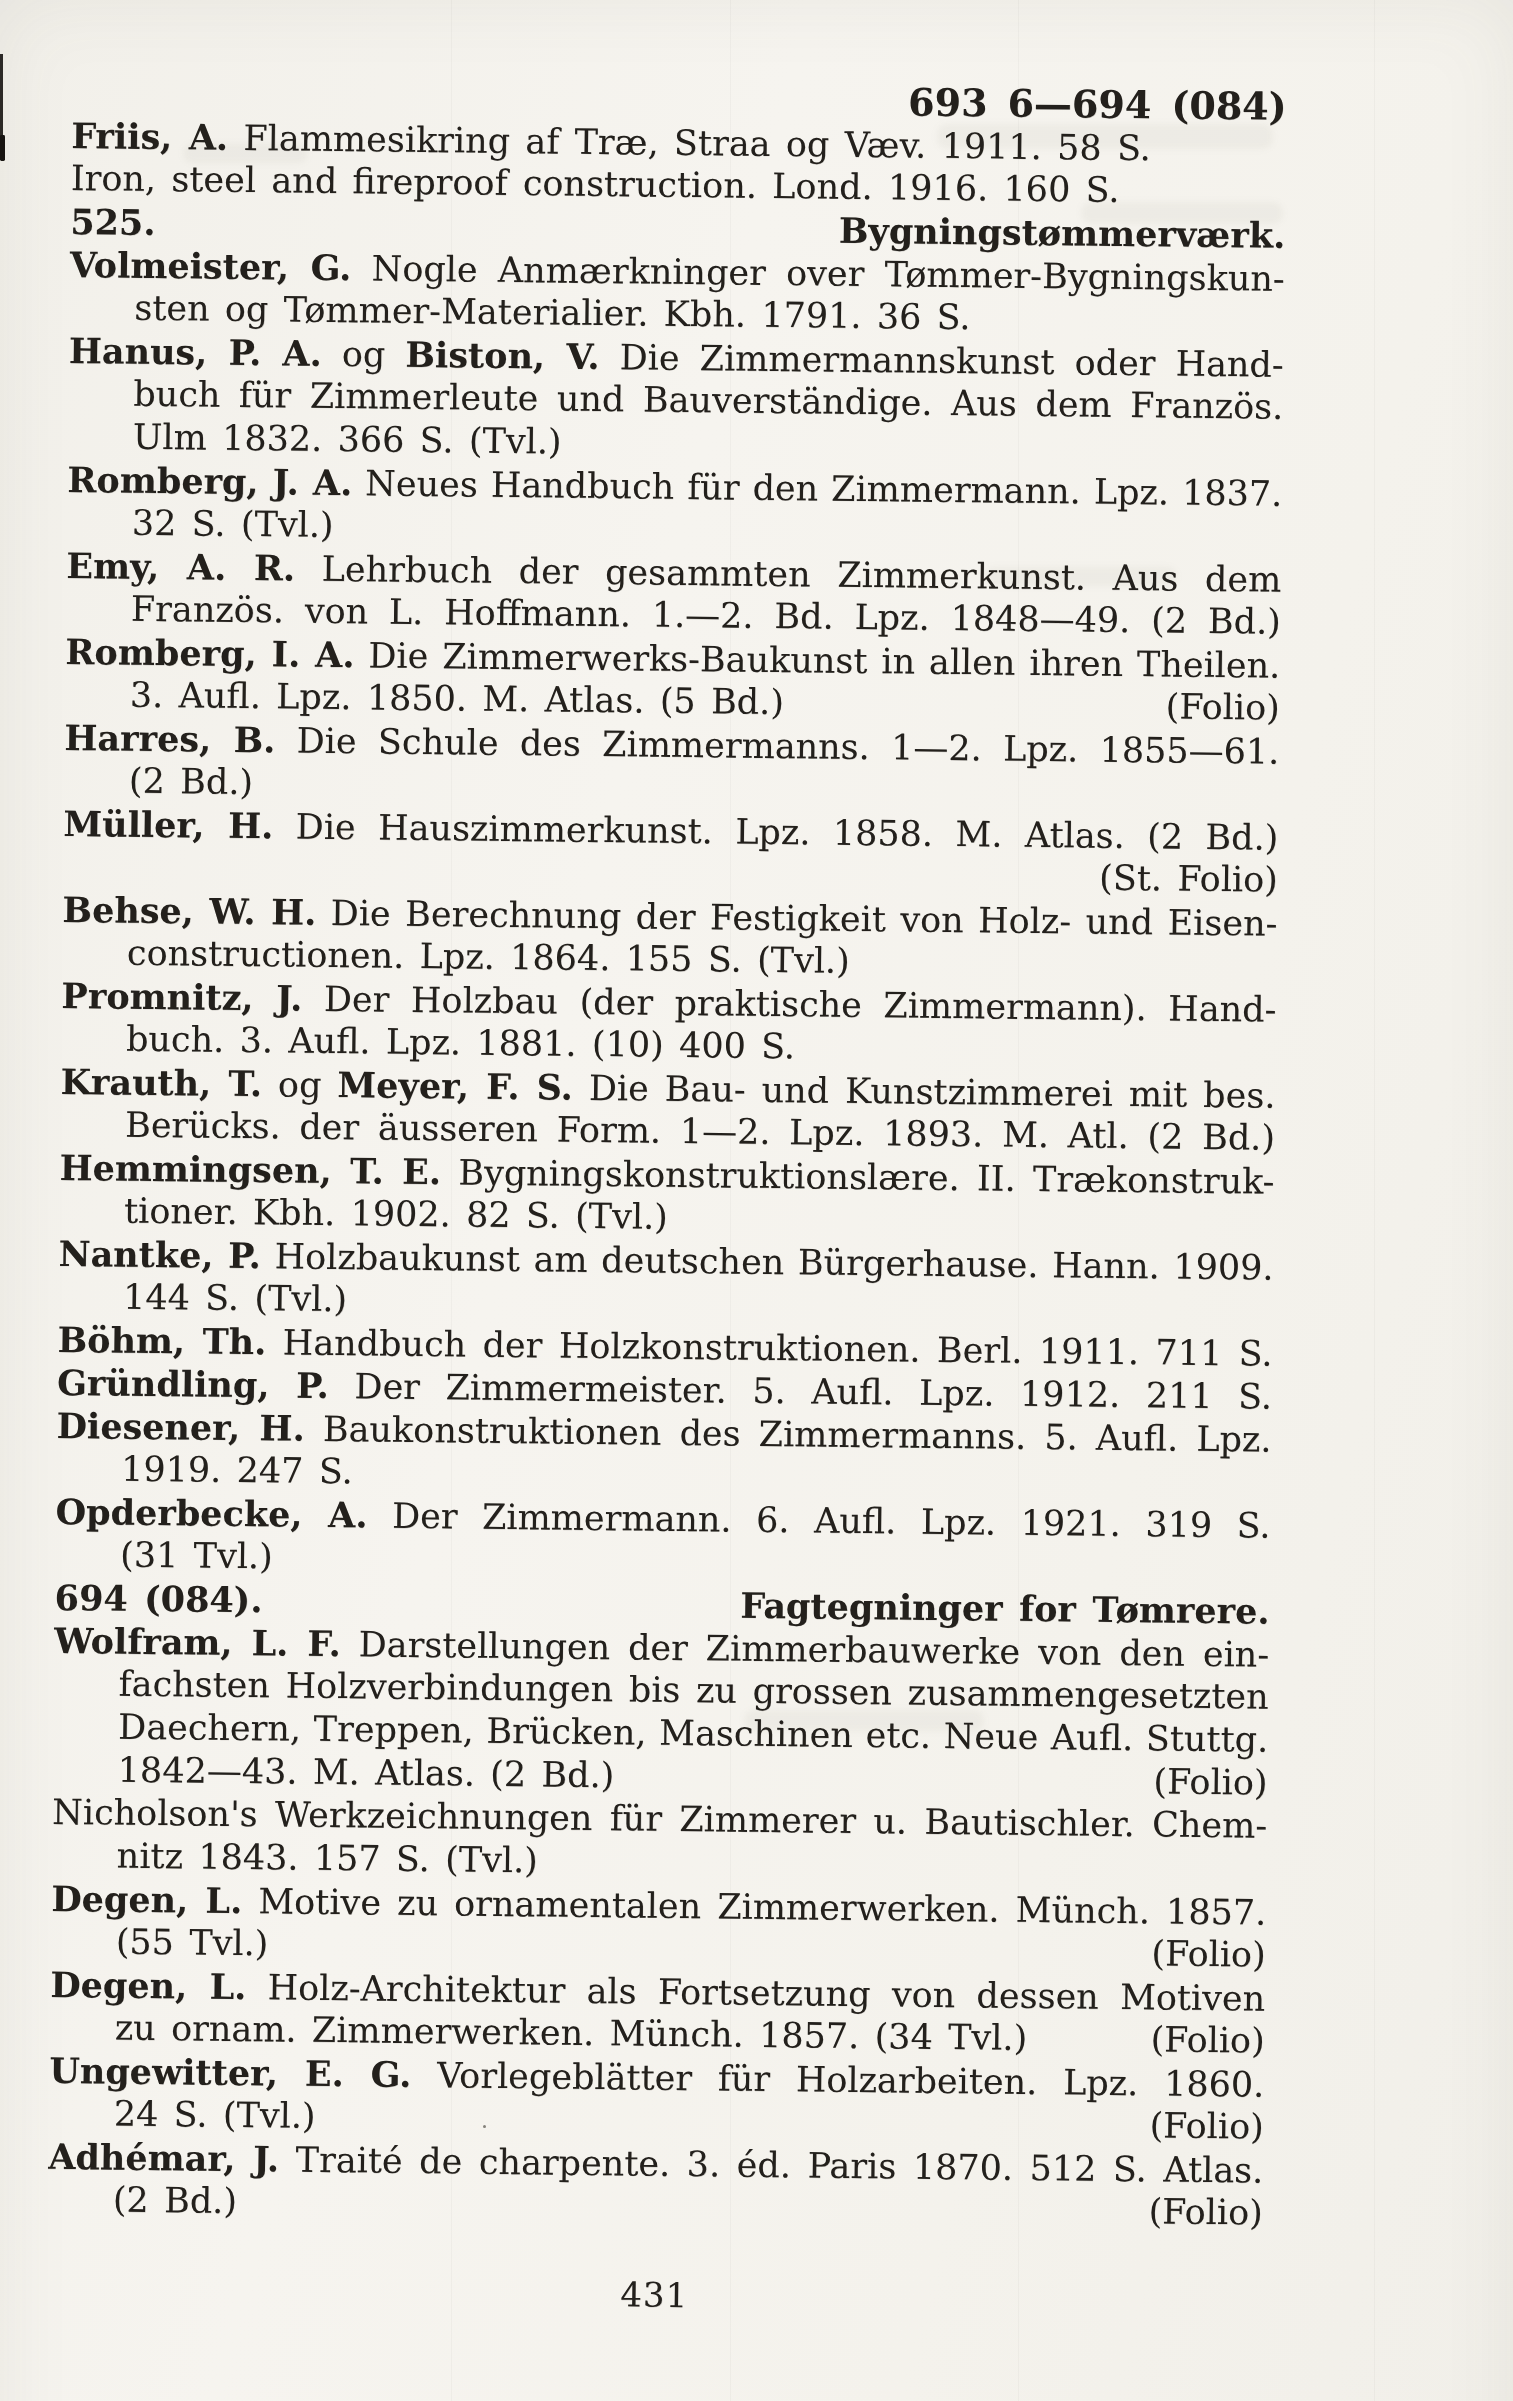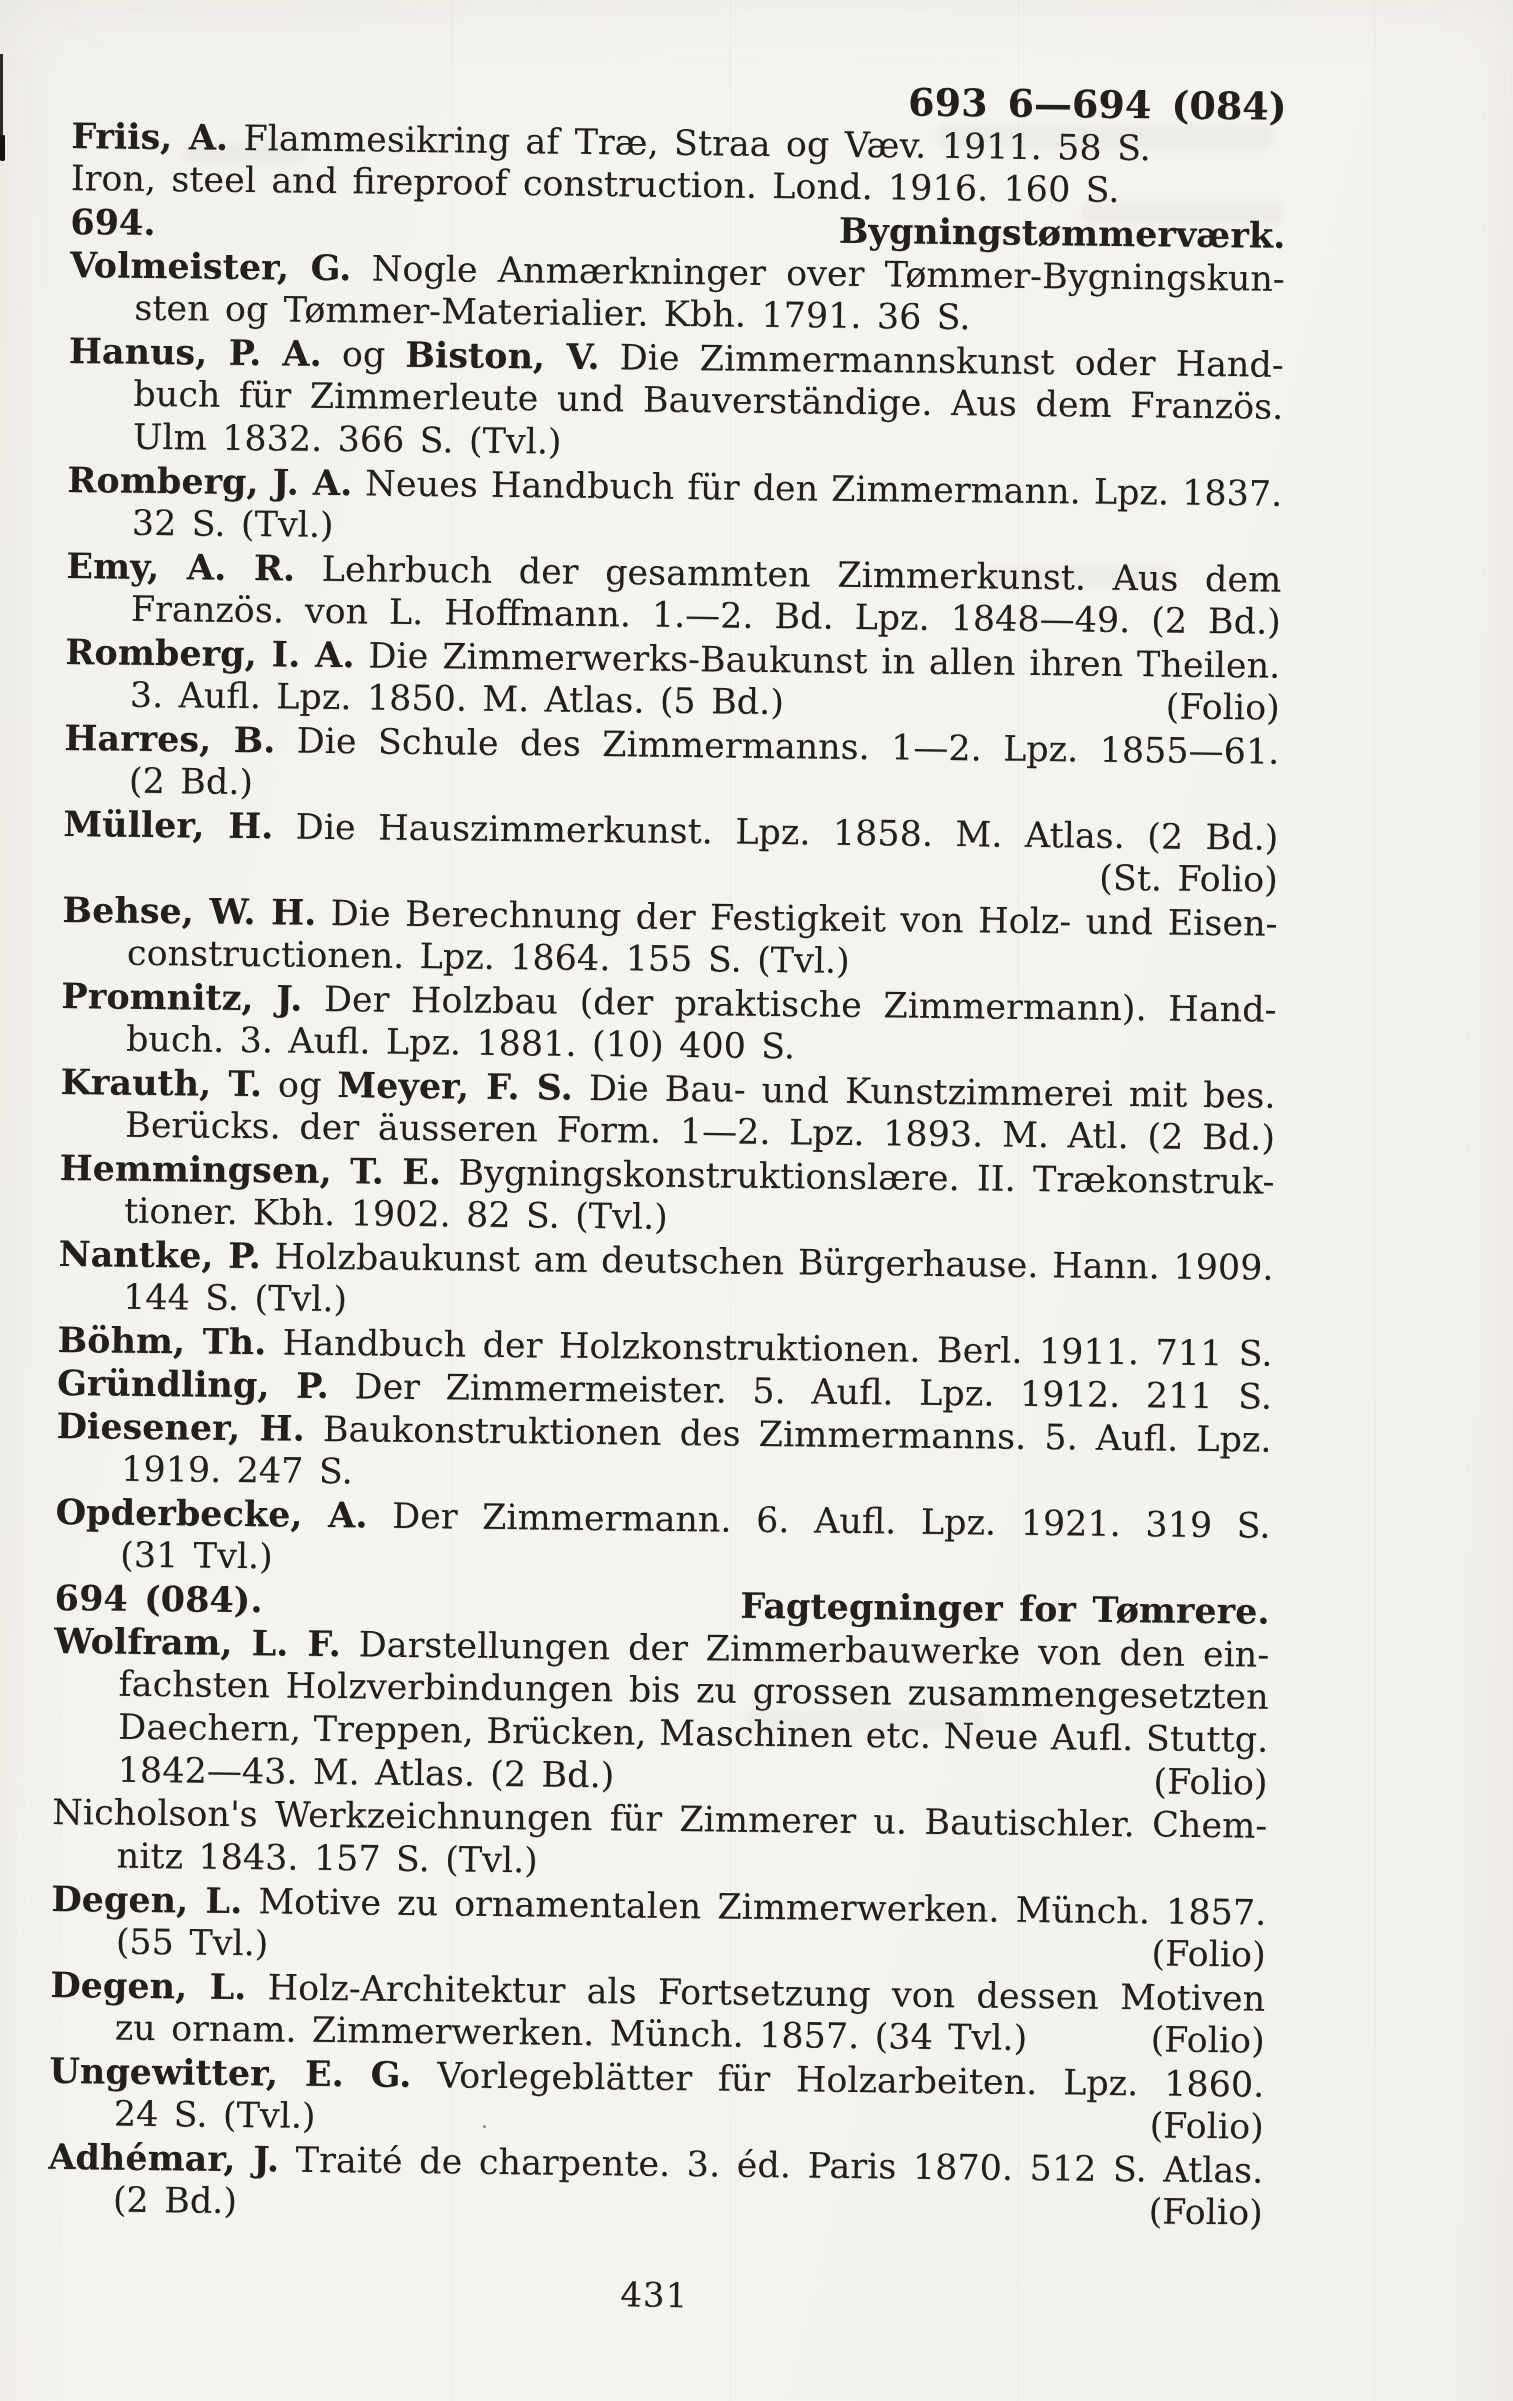--- a/index.html
+++ b/index.html
@@ -52,21 +52,21 @@
   <div class="ghost" style="left:985px;top:567px;width:192px;height:19px"></div>
   <div class="ghost" style="left:744px;top:1710px;width:240px;height:21px"></div>
   <div class="dot" style="left:483px;top:2125px"></div>
 
   <div id="content">
     <div class="line hdr">693 6—694 (084)</div>
     <div id="lines">
         <div class="line"><span class="b">Friis, A.</span><span> Flammesikring af Træ, Straa og Væv. 1911. 58 S.</span></div>
         <div class="line"><span>Iron, steel and fireproof construction. Lond. 1916. 160 S.</span></div>
         <div class="line section">
-          <span>694.</span>
+          <span>525.</span>
           <span>Bygningstømmerværk.</span>
         </div>
         <div class="line just"><span class="b">Volmeister, G.</span><span> Nogle Anmærkninger over Tømmer-Bygningskun-</span></div>
         <div class="line ind"><span>sten og Tømmer-Materialier. Kbh. 1791. 36 S.</span></div>
         <div class="line just"><span class="b">Hanus, P. A.</span><span> og </span><span class="b">Biston, V.</span><span> Die Zimmermannskunst oder Hand-</span></div>
         <div class="line ind just"><span>buch für Zimmerleute und Bauverständige. Aus dem Französ.</span></div>
         <div class="line ind"><span>Ulm 1832. 366 S. (Tvl.)</span></div>
         <div class="line just"><span class="b">Romberg, J. A.</span><span> Neues Handbuch für den Zimmermann. Lpz. 1837.</span></div>
         <div class="line ind"><span>32 S. (Tvl.)</span></div>
         <div class="line just"><span class="b">Emy, A. R.</span><span> Lehrbuch der gesammten Zimmerkunst. Aus dem</span></div>

